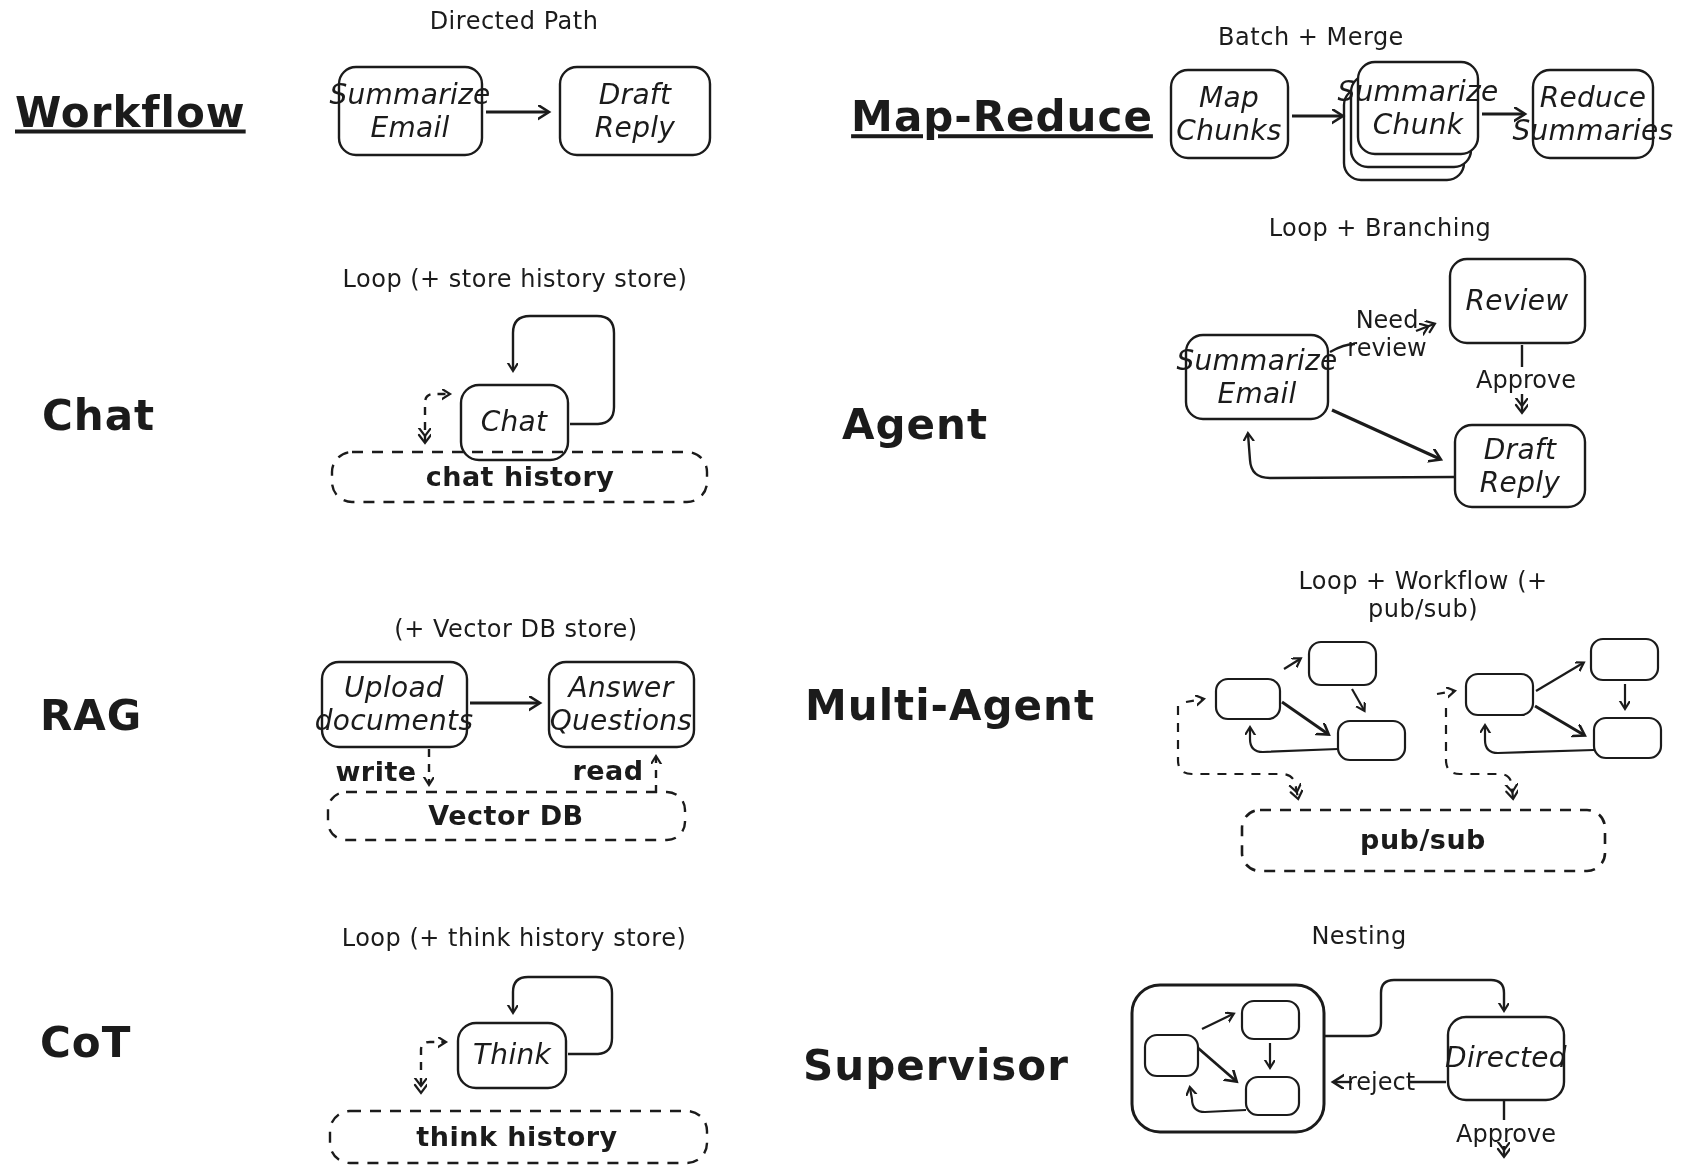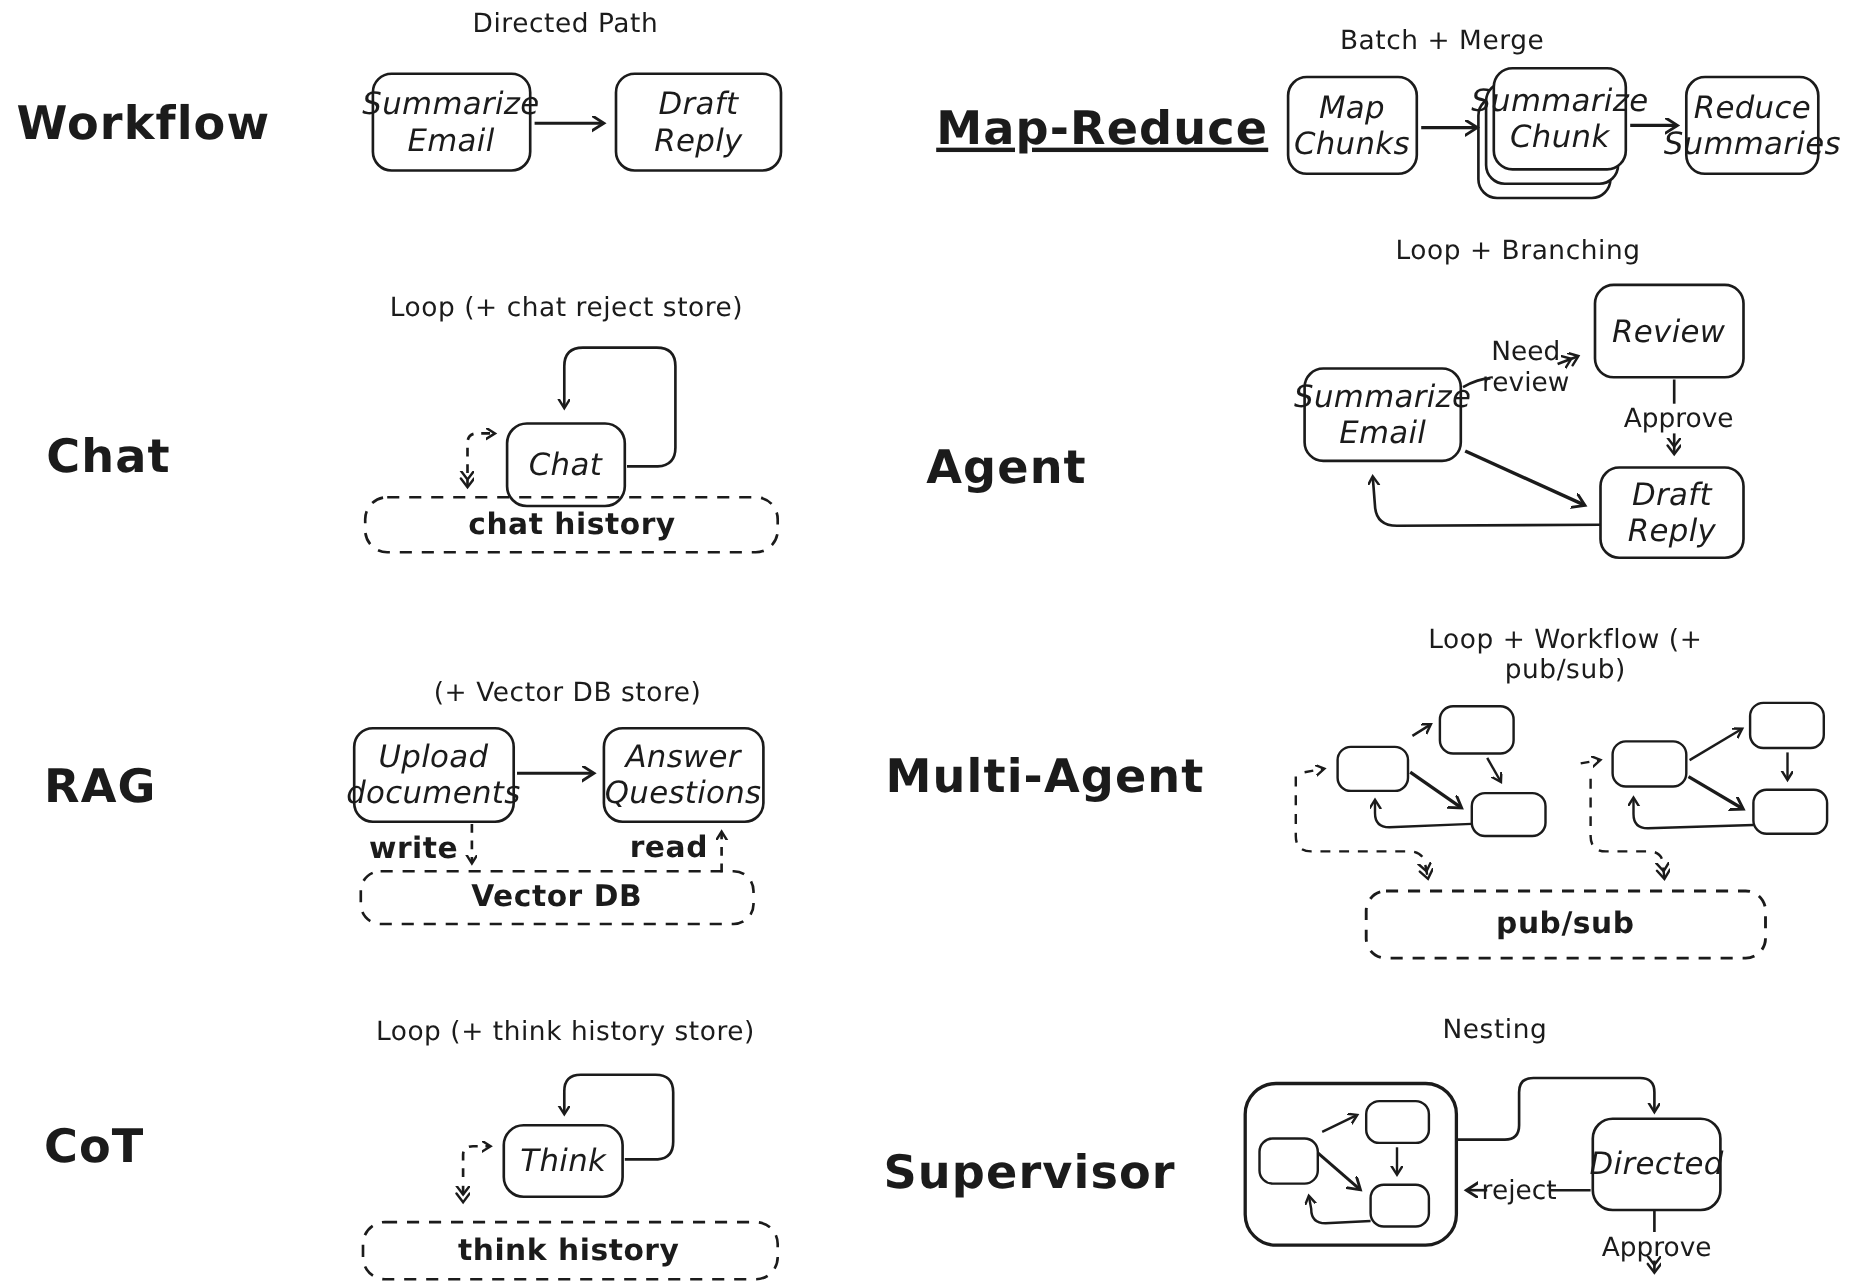--- a/index.html
+++ b/index.html
@@ -122,38 +122,38 @@
     <path d="M1246,1110 L1205,1112 Q1192,1112 1192,1099 L1190,1088" fill="none" stroke-width="2.2" marker-end="url(#chev)"></path>
     <path fill="none" d="M1324,1036 L1368,1036 Q1381,1036 1381,1023 L1381,993 Q1381,980 1394,980 L1491,980 Q1504,980 1504,993 L1504,1010" marker-end="url(#chev)"></path>
     <rect x="1448" y="1017" width="116" height="83" rx="18"></rect>
     <path d="M1446,1082 L1410,1082" fill="none"></path>
     <path d="M1352,1082 L1334,1082" fill="none" marker-end="url(#chevBig)"></path>
     <path d="M1504,1100 L1504,1120" fill="none"></path>
     <path d="M1504,1146 L1504,1156" fill="none" marker-end="url(#chev2)"></path>
   </g>
 </svg>
 
-  <div class="txt-left big-label" style="left:15px;top:112px;">Workflow</div>
+  <div class="txt-left big-label" style="left:15px;top:112px;text-decoration:underline;">Workflow</div>
   <div class="txt pattern-title" style="left:514px;top:21px;">Directed Path</div>
   <div class="txt box-label" style="left:410px;top:111px;">Summarize
 Email</div>
   <div class="txt box-label" style="left:635px;top:111px;">Draft
 Reply</div>
 
   <div class="txt big-label" style="left:1002px;top:117px;text-decoration:underline;">Map-Reduce</div>
   <div class="txt pattern-title" style="left:1311px;top:37px;">Batch + Merge</div>
   <div class="txt box-label" style="left:1229px;top:114px;">Map
 Chunks</div>
   <div class="txt box-label" style="left:1418px;top:108px;">Summarize
 Chunk</div>
   <div class="txt box-label" style="left:1593px;top:114px;">Reduce
 Summaries</div>
 
   <div class="txt-left big-label" style="left:42px;top:415px;">Chat</div>
-  <div class="txt pattern-title" style="left:515px;top:279px;">Loop (+ chat reject store)</div>
+  <div class="txt pattern-title" style="left:515px;top:279px;">Loop (+ store history store)</div>
   <div class="txt box-label" style="left:514px;top:422px;">Chat</div>
   <div class="txt store-label" style="left:520px;top:477px;">chat history</div>
 
   <div class="txt big-label" style="left:915px;top:425px;">Agent</div>
   <div class="txt pattern-title" style="left:1380px;top:228px;">Loop + Branching</div>
   <div class="txt box-label" style="left:1517px;top:301px;">Review</div>
   <div class="txt box-label" style="left:1257px;top:377px;">Summarize
 Email</div>
   <div class="txt box-label" style="left:1520px;top:466px;">Draft
 Reply</div>

